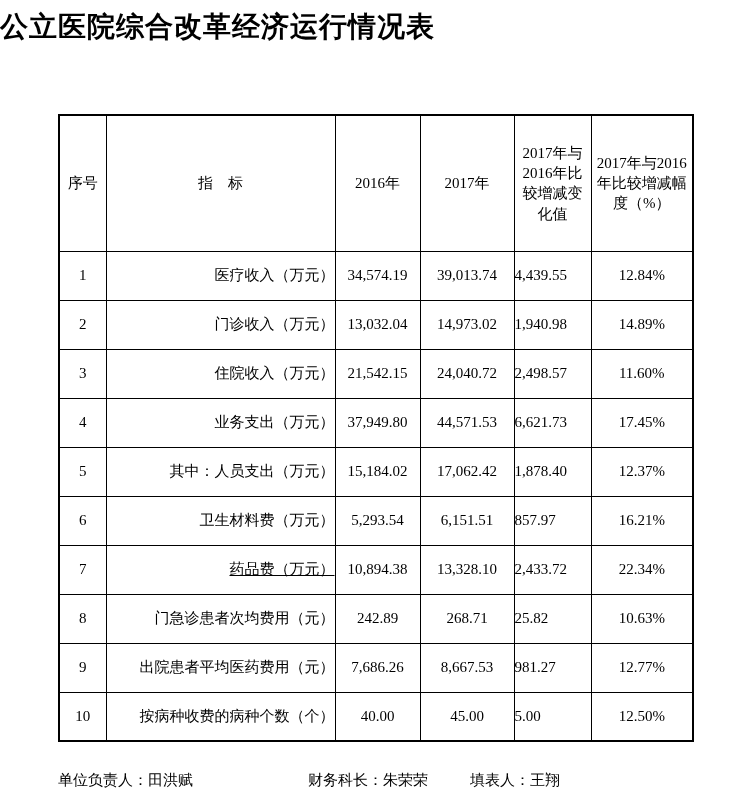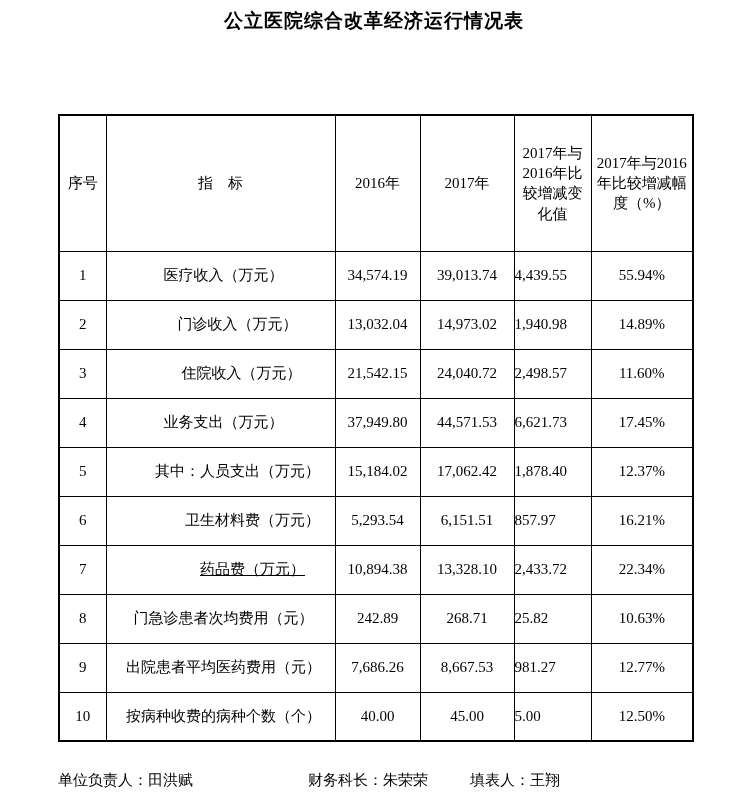--- a/index.html
+++ b/index.html
@@ -8,22 +8,22 @@
     width: 748px;
     height: 810px;
     background: #ffffff;
     color: #000000;
     font-family: "Liberation Serif", serif;
     overflow: hidden;
   }
   .doc-title {
     position: absolute;
     top: 8px; left: 0; right: 0;
-    text-align: center;
-    font-size: 19px;
+    text-align: left;
+    font-size: 28px;
     font-weight: bold;
     letter-spacing: 1px;
     font-family: "Liberation Serif", serif;
   }
   .unit-line {
     position: absolute;
     top: 76px; left: 58px;
     font-size: 16px;
     font-family: "Liberation Sans", sans-serif;
   }
@@ -44,21 +44,21 @@
     vertical-align: middle;
   }
   .report-table thead tr { height: 136px; }
   .report-table tbody tr { height: 49px; }
   .report-table th {
     text-align: center;
     line-height: 1.35;
     padding: 0 5px;
   }
   .c-no  { text-align: center; }
-  .c-ind { text-align: center; padding-left: 6px; }
+  .c-ind { text-align: right; padding-left: 6px; }
   .c-num { text-align: center; padding-right: 5px; }
   .c-diff { text-align: left; padding-right: 9px; }
   .c-pct { text-align: center; }
   .footer-item {
     position: absolute;
     top: 771px;
     font-size: 15px;
     font-family: "Liberation Sans", sans-serif;
     white-space: nowrap;
   }
@@ -93,21 +93,21 @@
         <th>2017年与2016年比较增减幅度（%）</th>
       </tr>
     </thead>
     <tbody>
         <tr>
       <td class="c-no">1</td>
       <td class="c-ind" style="padding-left: 6px;">医疗收入（万元）</td>
       <td class="c-num">34,574.19</td>
       <td class="c-num">39,013.74</td>
       <td class="c-diff">4,439.55</td>
-      <td class="c-pct">55.94%</td>
+      <td class="c-pct">12.84%</td>
     </tr>
         <tr>
       <td class="c-no">2</td>
       <td class="c-ind" style="padding-left: 34px;">门诊收入（万元）</td>
       <td class="c-num">13,032.04</td>
       <td class="c-num">14,973.02</td>
       <td class="c-diff">1,940.98</td>
       <td class="c-pct">14.89%</td>
     </tr>
         <tr>

